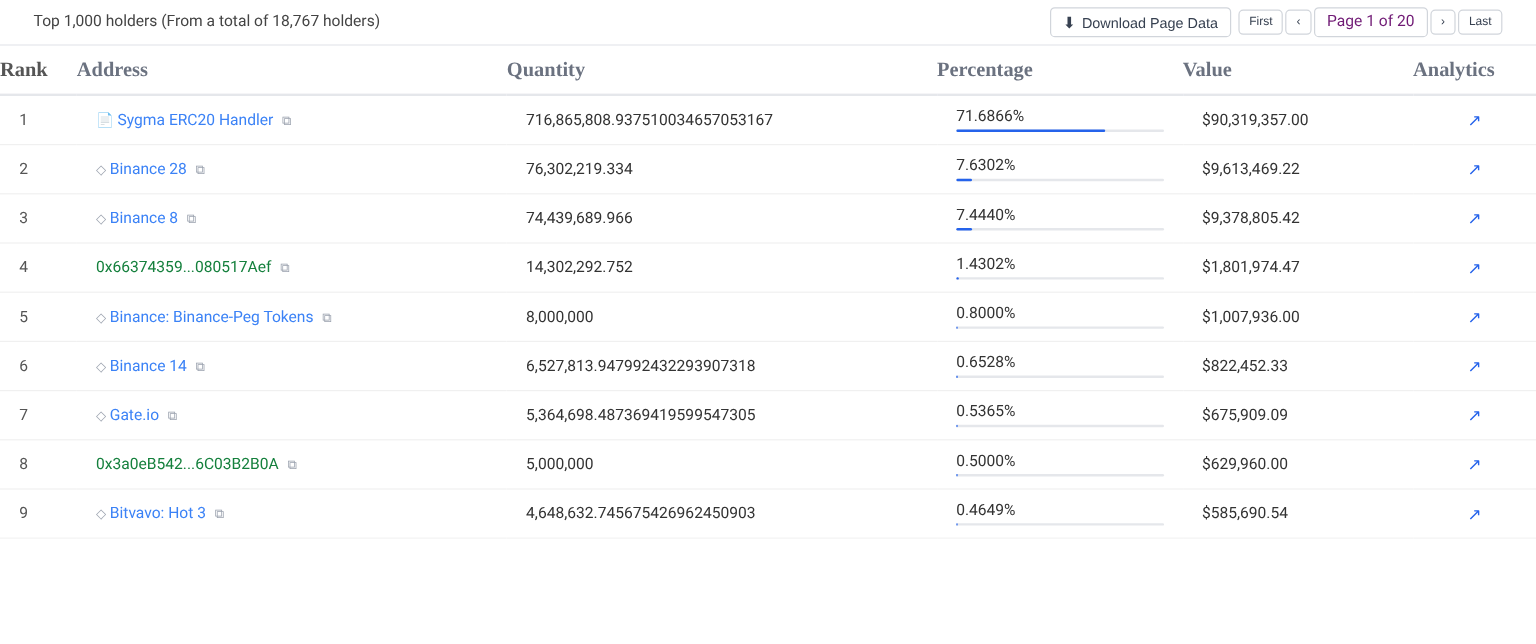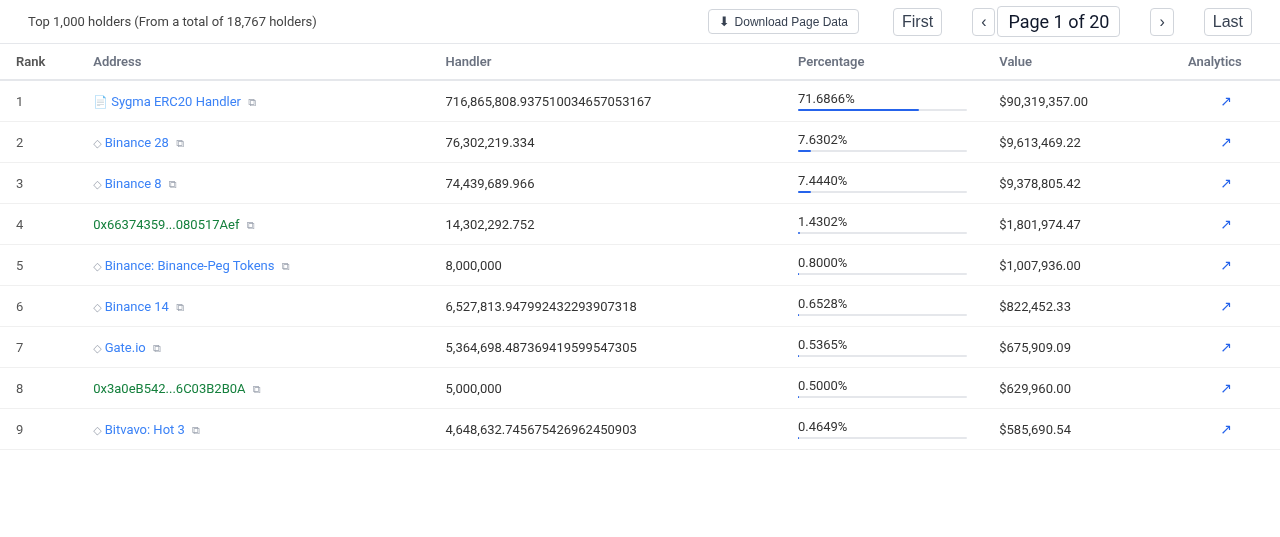--- a/index.html
+++ b/index.html
@@ -42,44 +42,44 @@
       display: flex;
       align-items: center;
       gap: 2px;
     }
     .page-btn {
       padding: 4px 8px;
       border: 1px solid #d1d5db;
       border-radius: 4px;
       background: #fff;
       color: #374151;
-      font-size: 16px;
+      font-size: 10px;
       cursor: pointer;
-      margin-left: 28px;
     }
     .page-info {
       padding: 4px 10px;
       border: 1px solid #d1d5db;
       border-radius: 4px;
-      font-size: 18px;
-      color: #0f172a;
+      font-size: 13px;
+      color: #701a75;
     }
     table {
       width: 100%;
       border-collapse: collapse;
     }
     thead tr {
       border-bottom: 2px solid #e5e7eb;
     }
     th {
-      padding: 10px 16px;
+      padding: 10px 0;
       text-align: left;
-      font-size: 13px;
+      font-size: 17px;
       font-weight: 600;
       color: #6b7280;
+      font-family: Liberation Serif, serif;
     }
     td {
       padding: 10px 16px;
       border-bottom: 1px solid #f0f0f0;
       font-size: 13px;
     }
     .rank-col { width: 50px; color: #555; }
     .address-col { width: 280px; }
     .quantity-col { width: 280px; }
     .percentage-col { width: 160px; }
@@ -144,21 +144,21 @@
       <button class="page-btn">Last</button>
     </div>
   </div>
 </div>
 
 <table>
   <thead>
     <tr>
       <th class="rank-col">Rank</th>
       <th class="address-col">Address</th>
-      <th class="quantity-col">Handler</th>
+      <th class="quantity-col">Quantity</th>
       <th class="percentage-col">Percentage</th>
       <th class="value-col">Value</th>
       <th class="analytics-col">Analytics</th>
     </tr>
   </thead>
   <tbody id="table-body">
       <tr>
     <td class="rank-col">1</td>
     <td class="address-col">
       <span style="color:#9ca3af;font-size:12px;margin-right:3px;">📄</span><span class="address-label">Sygma ERC20 Handler</span>

